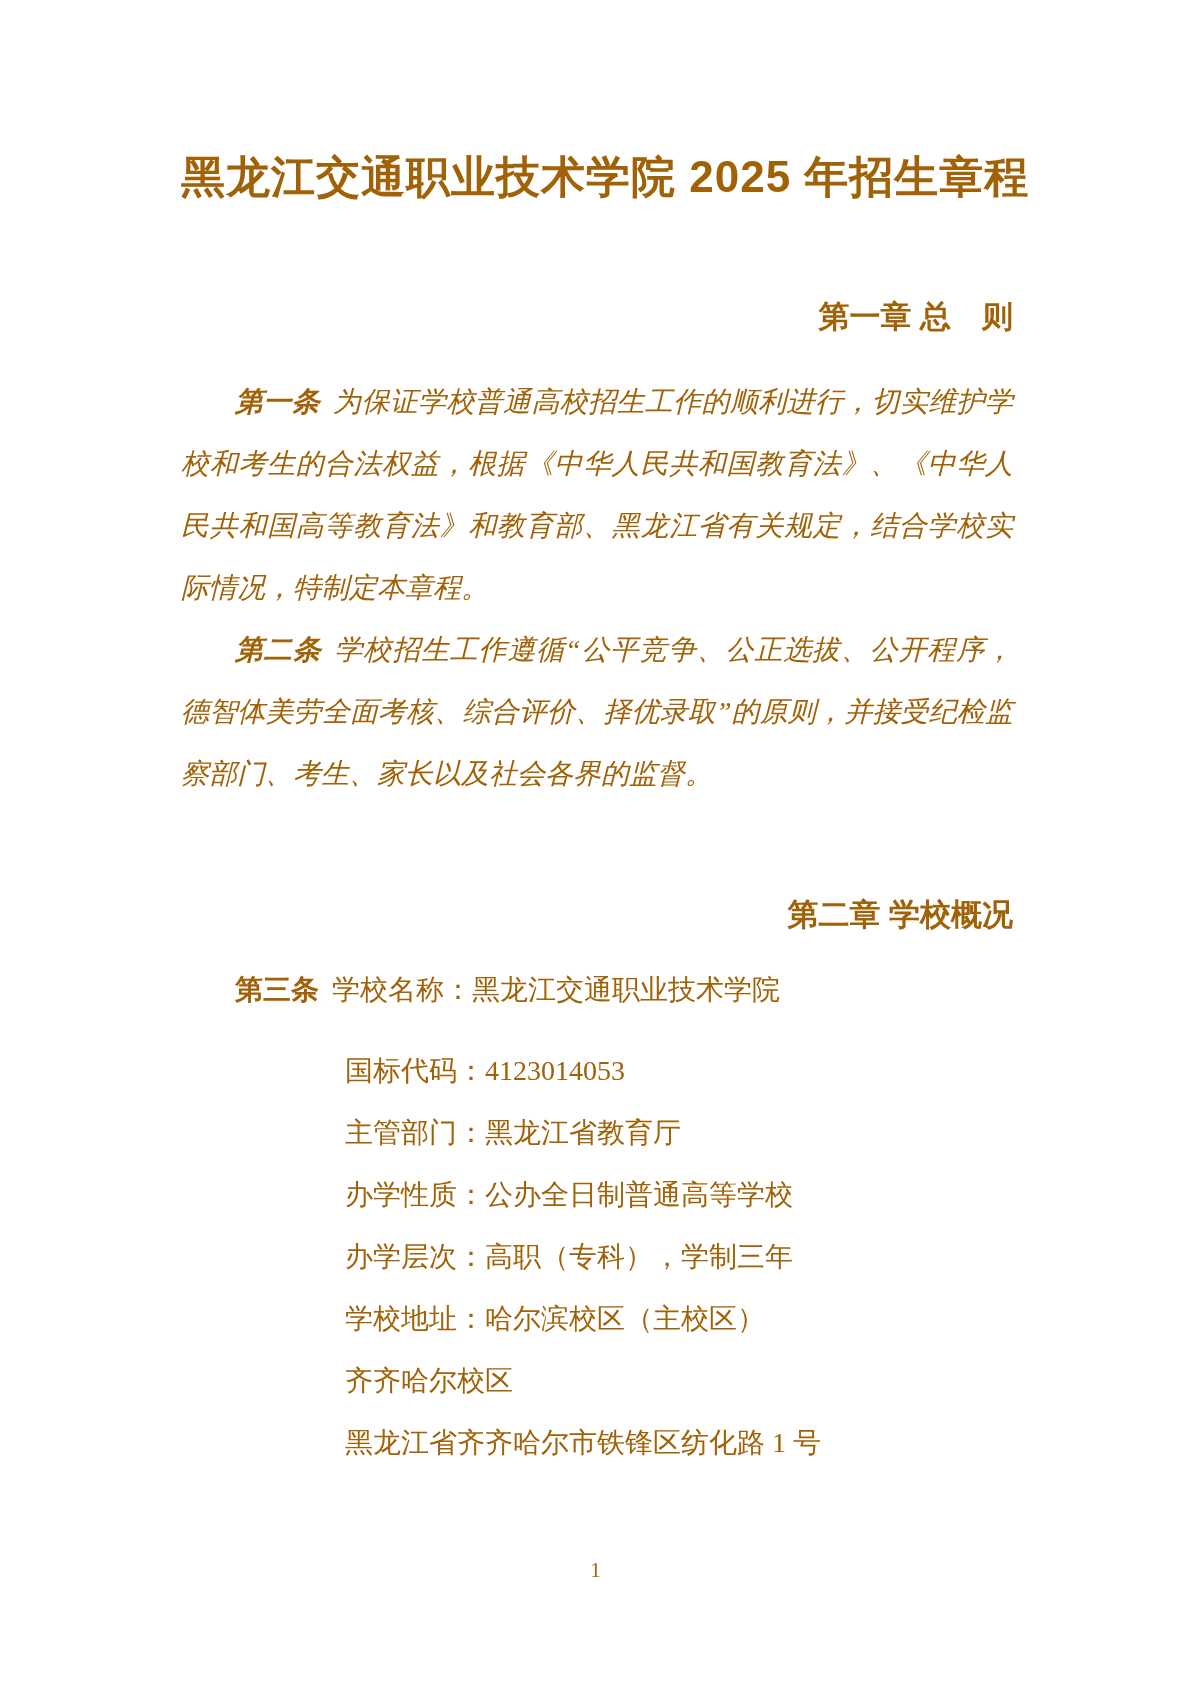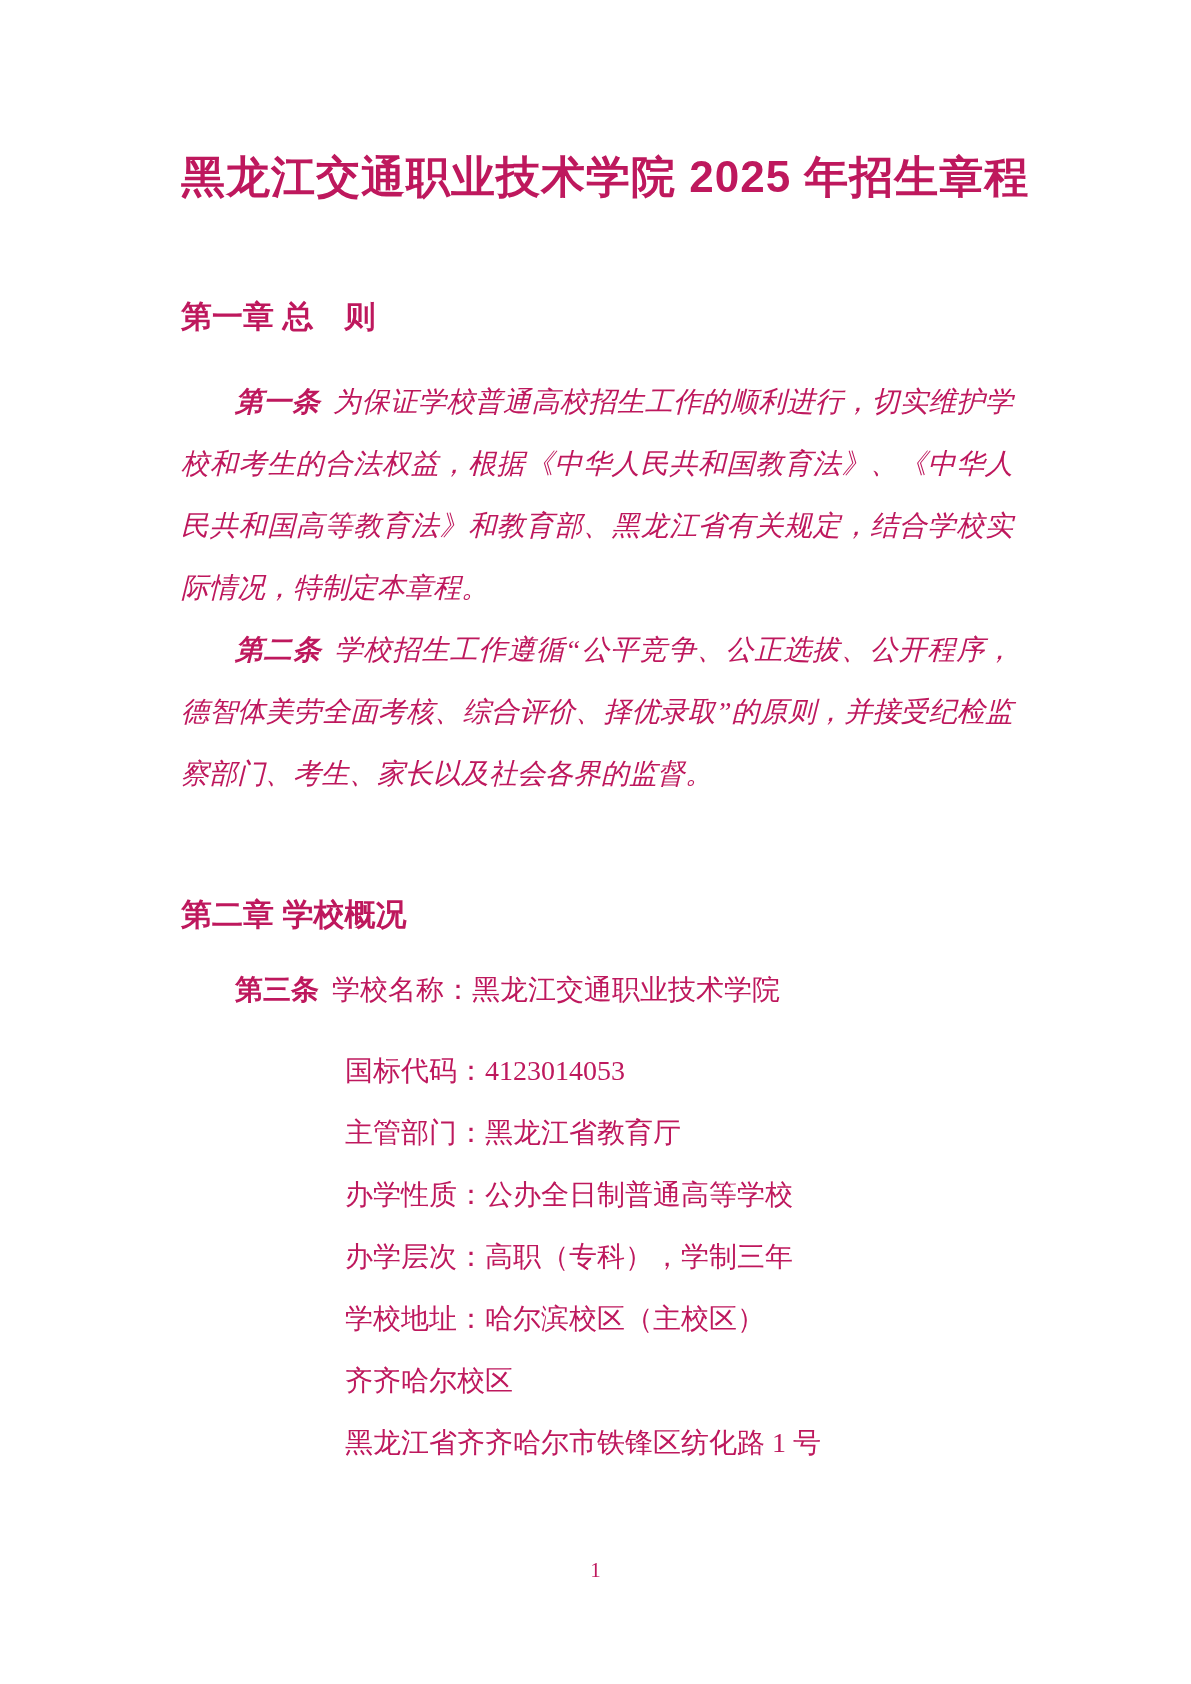--- a/index.html
+++ b/index.html
@@ -8,21 +8,21 @@
     background: #ffffff;
   }
   .page {
     position: relative;
     width: 1191px;
     height: 1684px;
     margin: 0 auto;
     background: #ffffff;
     box-sizing: border-box;
     padding: 0 178px 0 181px;
-    color: #be185d;
+    color: #a16207;
     font-family: "Liberation Serif", "DejaVu Serif", serif;
     font-size: 28px;
     overflow: hidden;
   }
   .doc-title {
     margin: 0;
     padding-top: 147px;
     font-family: "Liberation Sans", "DejaVu Sans", sans-serif;
     font-weight: bold;
     font-size: 44px;
@@ -30,21 +30,21 @@
     text-align: center;
     letter-spacing: 1px;
     white-space: nowrap;
   }
   .chapter-heading {
     margin: 90px 0 0 0;
     font-family: "Liberation Sans", "DejaVu Sans", sans-serif;
     font-weight: bold;
     font-size: 31px;
     line-height: 40px;
-    text-align: left;
+    text-align: right;
   }
   .chapter-heading.second {
   }
   .body-para {
     margin: 0;
     line-height: 62px;
     text-align: justify;
     text-justify: inter-character;
     text-indent: 54px;
     font-style: italic;

